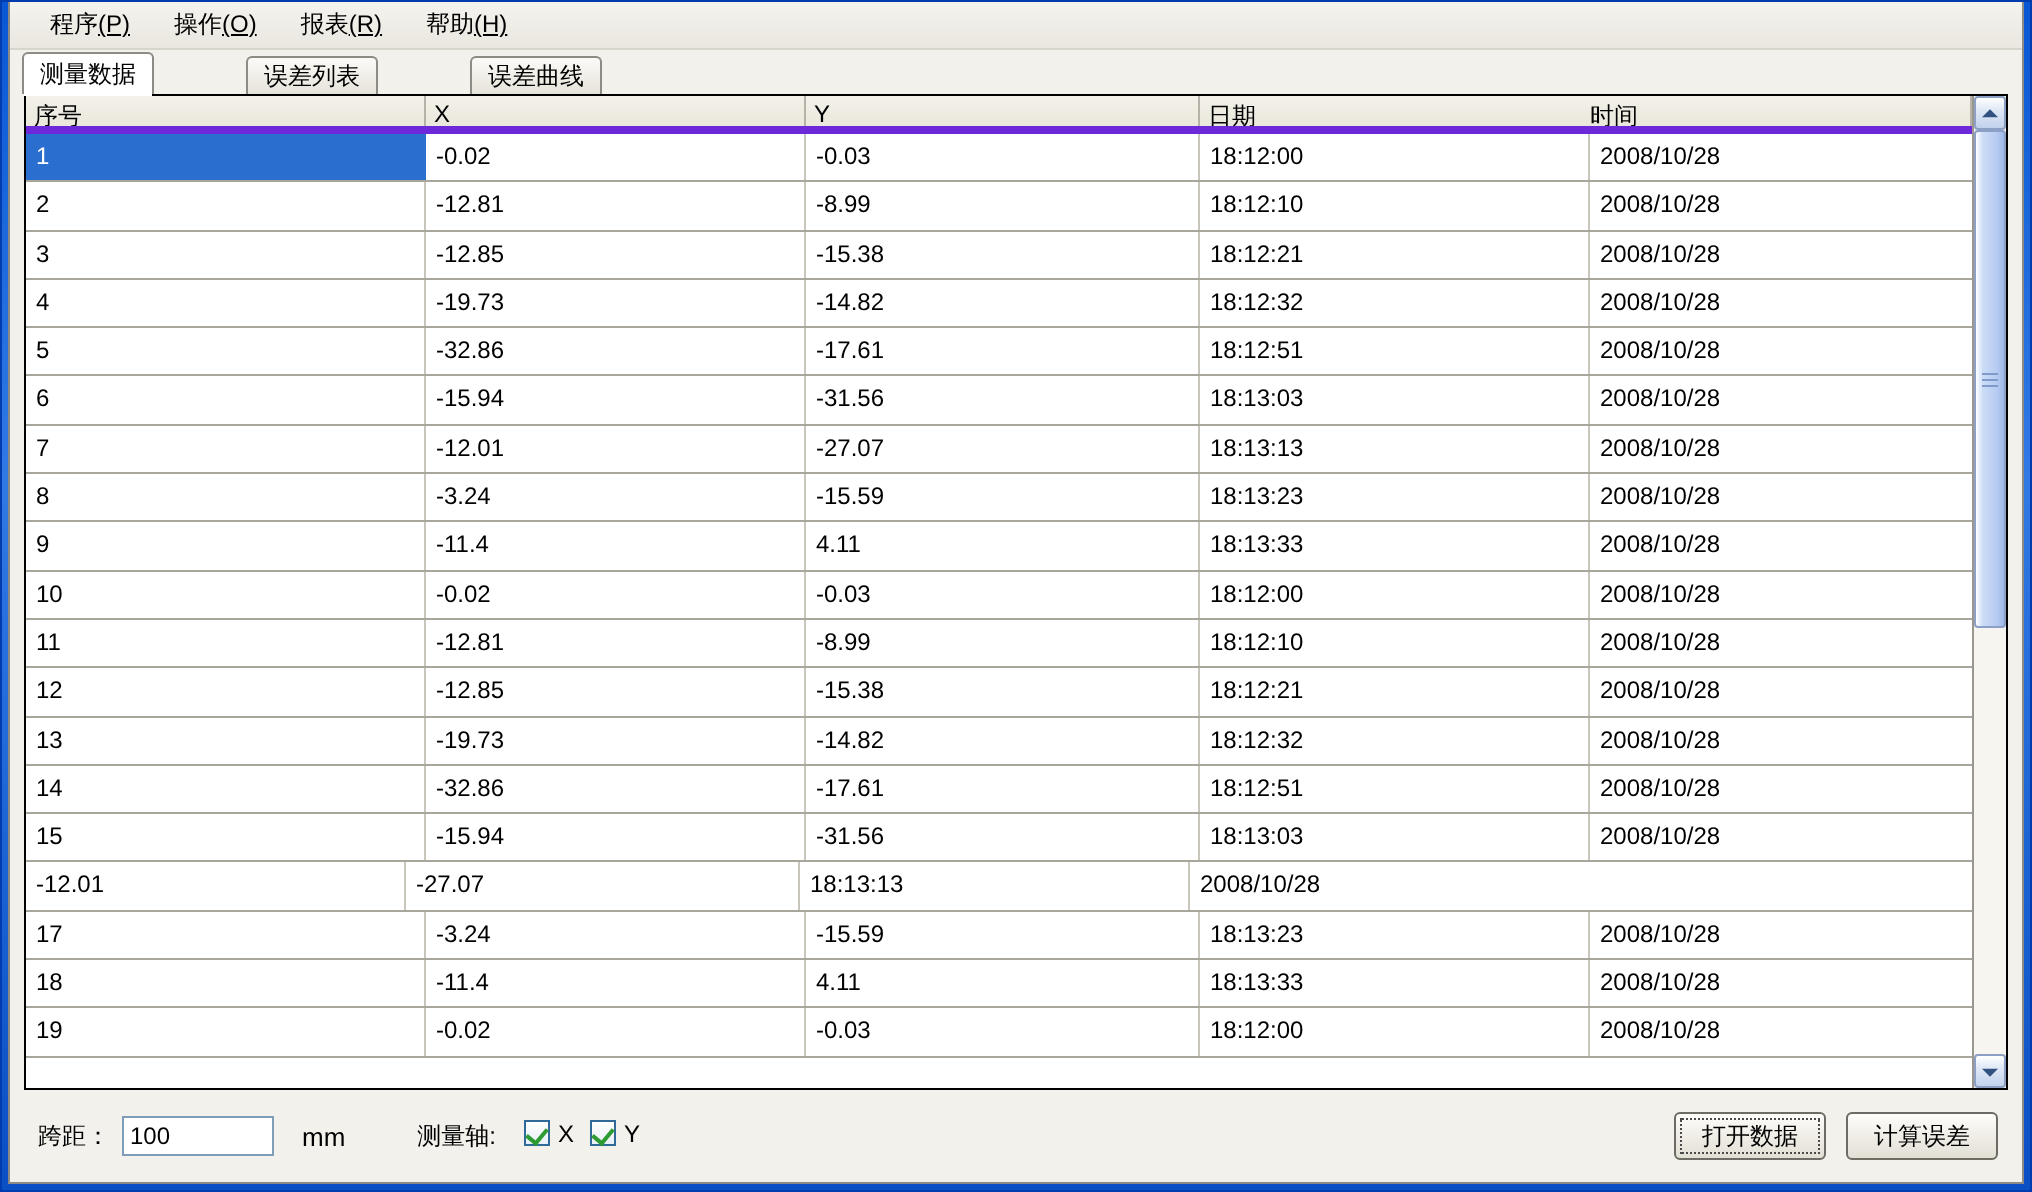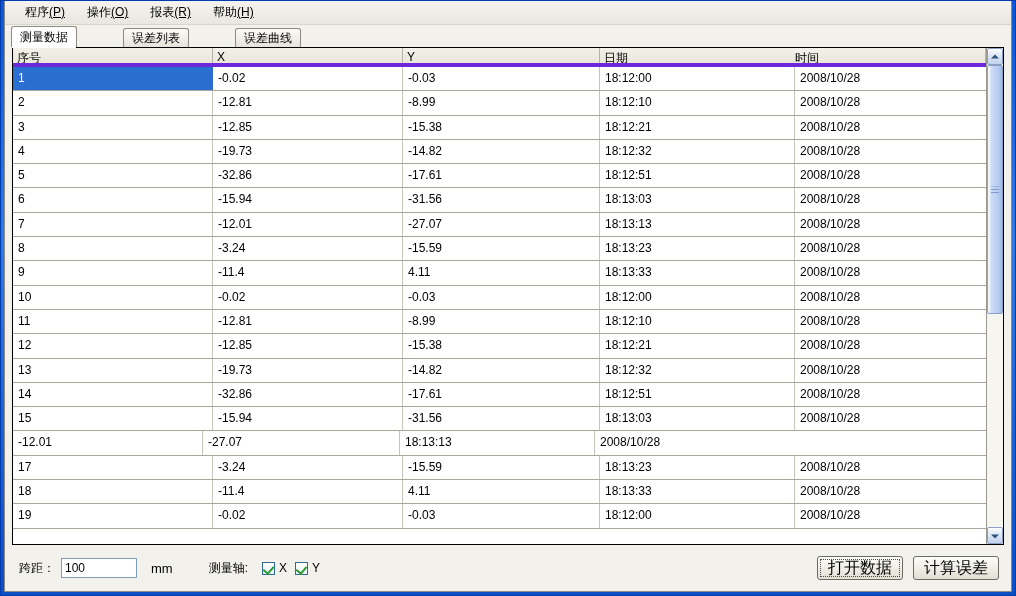--- a/index.html
+++ b/index.html
@@ -338,21 +338,21 @@
     outline: none;
   }
   .unit {
     font-size: 13px;
     margin-left: 14px;
     color: #000;
   }
   .axes-group {
     margin-left: 36px;
     display: flex;
-    align-items: center;
+    align-items: flex-start;
   }
   .chk-wrap {
     display: flex;
     align-items: center;
     margin-left: 8px;
     cursor: default;
   }
   .chk {
     width: 13px; height: 13px;
     box-sizing: border-box;
@@ -380,21 +380,21 @@
     gap: 10px;
   }
   .btn {
     min-width: 76px;
     height: 24px;
     box-sizing: border-box;
     border: 1px solid #6d6b64;
     border-radius: 3px;
     background: linear-gradient(to bottom,#fdfdfb 0%, #f1efe8 45%, #e2dfd5 100%);
     font-family: "Liberation Sans", sans-serif;
-    font-size: 16px;
+    font-size: 12px;
     color: #000;
     padding: 0 10px;
     cursor: default;
     position: relative;
   }
   .btn.focused:after {
     content: "";
     position: absolute;
     left: 2px; right: 2px; top: 2px; bottom: 2px;
     border: 1px dotted #4a4a4a;

